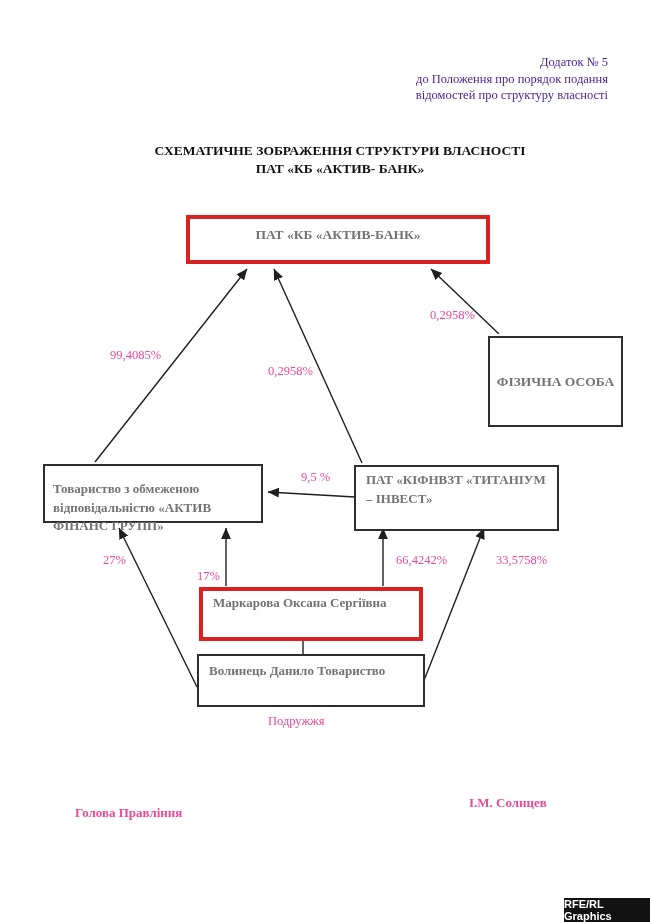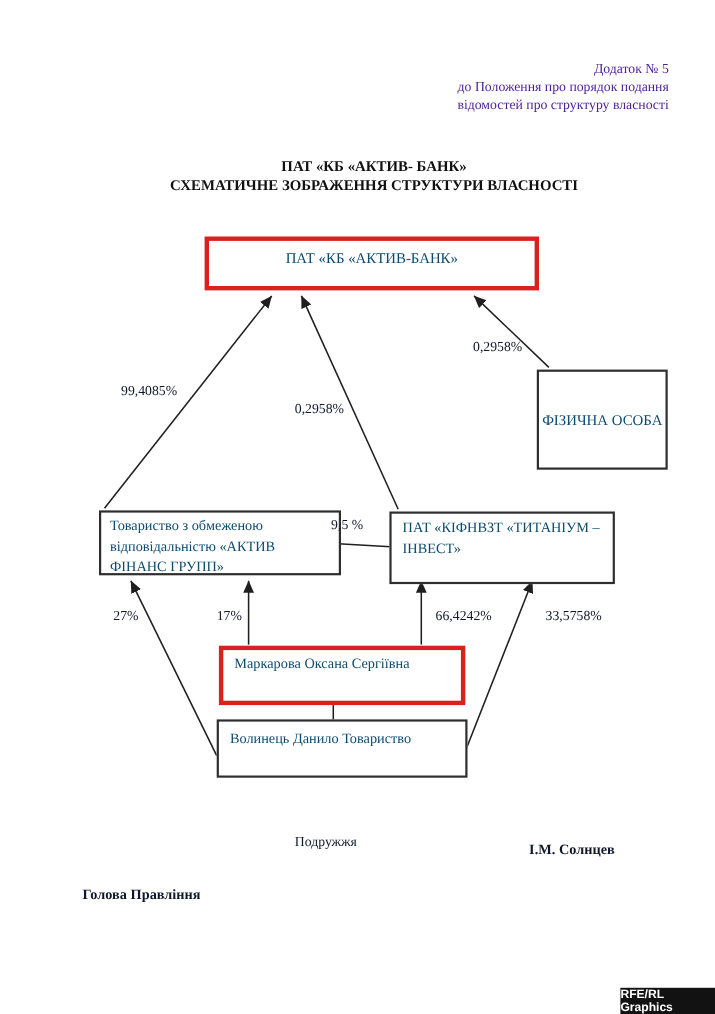--- a/index.html
+++ b/index.html
@@ -30,78 +30,77 @@
     line-height: 17.5px;
     color: #111;
   }
   
   svg.wires { position: absolute; inset: 0; z-index: 1; }
   
   .node {
     position: absolute;
     background: #ffffff;
     border: 2px solid #2e2e2e;
-    font-weight: normal;
+    font-weight: bold;
     font-size: 13px;
     line-height: 18.5px;
     z-index: 2;
-    color: #0c4a6e;
+    color: #737373;
   }
   .node.red { border: 4px solid #d92121; }
   .bank-box {
     left: 186px; top: 215px; width: 304px; height: 49px;
     text-align: center;
     padding-top: 7px;
     font-size: 13.5px;
   }
   .fizichna-box {
-    left: 488px; top: 336px; width: 119px; height: 91px;
+    left: 488px; top: 336px; width: 135px; height: 91px;
     display: flex; flex-direction: column;
     align-items: center; justify-content: center;
     text-align: center;
     font-size: 13.5px;
     line-height: 20px;
   }
   .aktiv-box {
     left: 43px; top: 464px; width: 220px; height: 59px;
-    padding: 3px 8px 0 8px;
-    margin-left: 47px;
+    padding: 14px 8px 0 8px;
   }
   .titanium-box {
     left: 354px; top: 465px; width: 205px; height: 66px;
     padding: 4px 8px 0 10px;
   }
   .markarova-box {
     left: 199px; top: 587px; width: 224px; height: 54px;
     padding: 3px 26px 0 10px;
   }
   .volynets-box {
     left: 197px; top: 654px; width: 228px; height: 53px;
     padding: 6px 10px 0 10px;
   }
   
   .lbl {
     position: absolute;
     font-size: 12.5px;
-    color: #0f172a;
+    color: #ec4899;
     z-index: 3;
     white-space: nowrap;
   }
   .lbl.b { font-weight: bold; font-size: 13px; }
   .pct-fiz      { left: 430px; top: 308px; }
   .pct-aktiv    { left: 110px; top: 348px; }
   .pct-tit      { left: 268px; top: 364px; }
   .pct-9        { left: 301px; top: 470px; }
   .pct-27       { left: 103px; top: 553px; }
-  .pct-17       { left: 197px; top: 553px; }
+  .pct-17       { left: 197px; top: 569px; }
   .pct-66       { left: 396px; top: 553px; }
   .pct-33       { left: 496px; top: 553px; }
-  .spouse       { left: 268px; top: 714px; margin-top: 44px; }
+  .spouse       { left: 268px; top: 714px; }
   .sign-left    { left: 75px;  top: 795px; margin-top: 10px; }
-  .sign-right   { left: 469px; top: 764px; margin-left: 12px; }
+  .sign-right   { left: 469px; top: 795px; }
   
   .credit {
     position: absolute;
     left: 564px; top: 898px;
     width: 86px; height: 40px;
     background: #121212;
     color: #ffffff;
     font-family: "Liberation Sans", sans-serif;
     font-weight: bold;
     font-size: 11px;
@@ -114,22 +113,22 @@
 
 <div class="page">
 
   <div class="doc-ref">
     <div>Додаток № 5</div>
     <div>до Положення про порядок подання</div>
     <div>відомостей про структуру власності</div>
   </div>
 
   <div class="doc-title">
+    <div>СХЕМАТИЧНЕ ЗОБРАЖЕННЯ СТРУКТУРИ ВЛАСНОСТІ</div>
     <div>ПАТ «КБ «АКТИВ- БАНК»</div>
-    <div>СХЕМАТИЧНЕ ЗОБРАЖЕННЯ СТРУКТУРИ ВЛАСНОСТІ</div>
   </div>
 
   <svg class="wires" width="650" height="922" viewBox="0 0 650 922">
     <defs>
       <marker id="ah" markerWidth="10" markerHeight="9" refX="7.8" refY="3.5" orient="auto">
         <path d="M0,0 L8,3.5 L0,7 z" fill="#1f1f1f"></path>
       </marker>
     </defs>
 
     <line x1="95" y1="462" x2="247" y2="269" stroke="#1f1f1f" stroke-width="1.4" marker-end="url(#ah)"></line>

